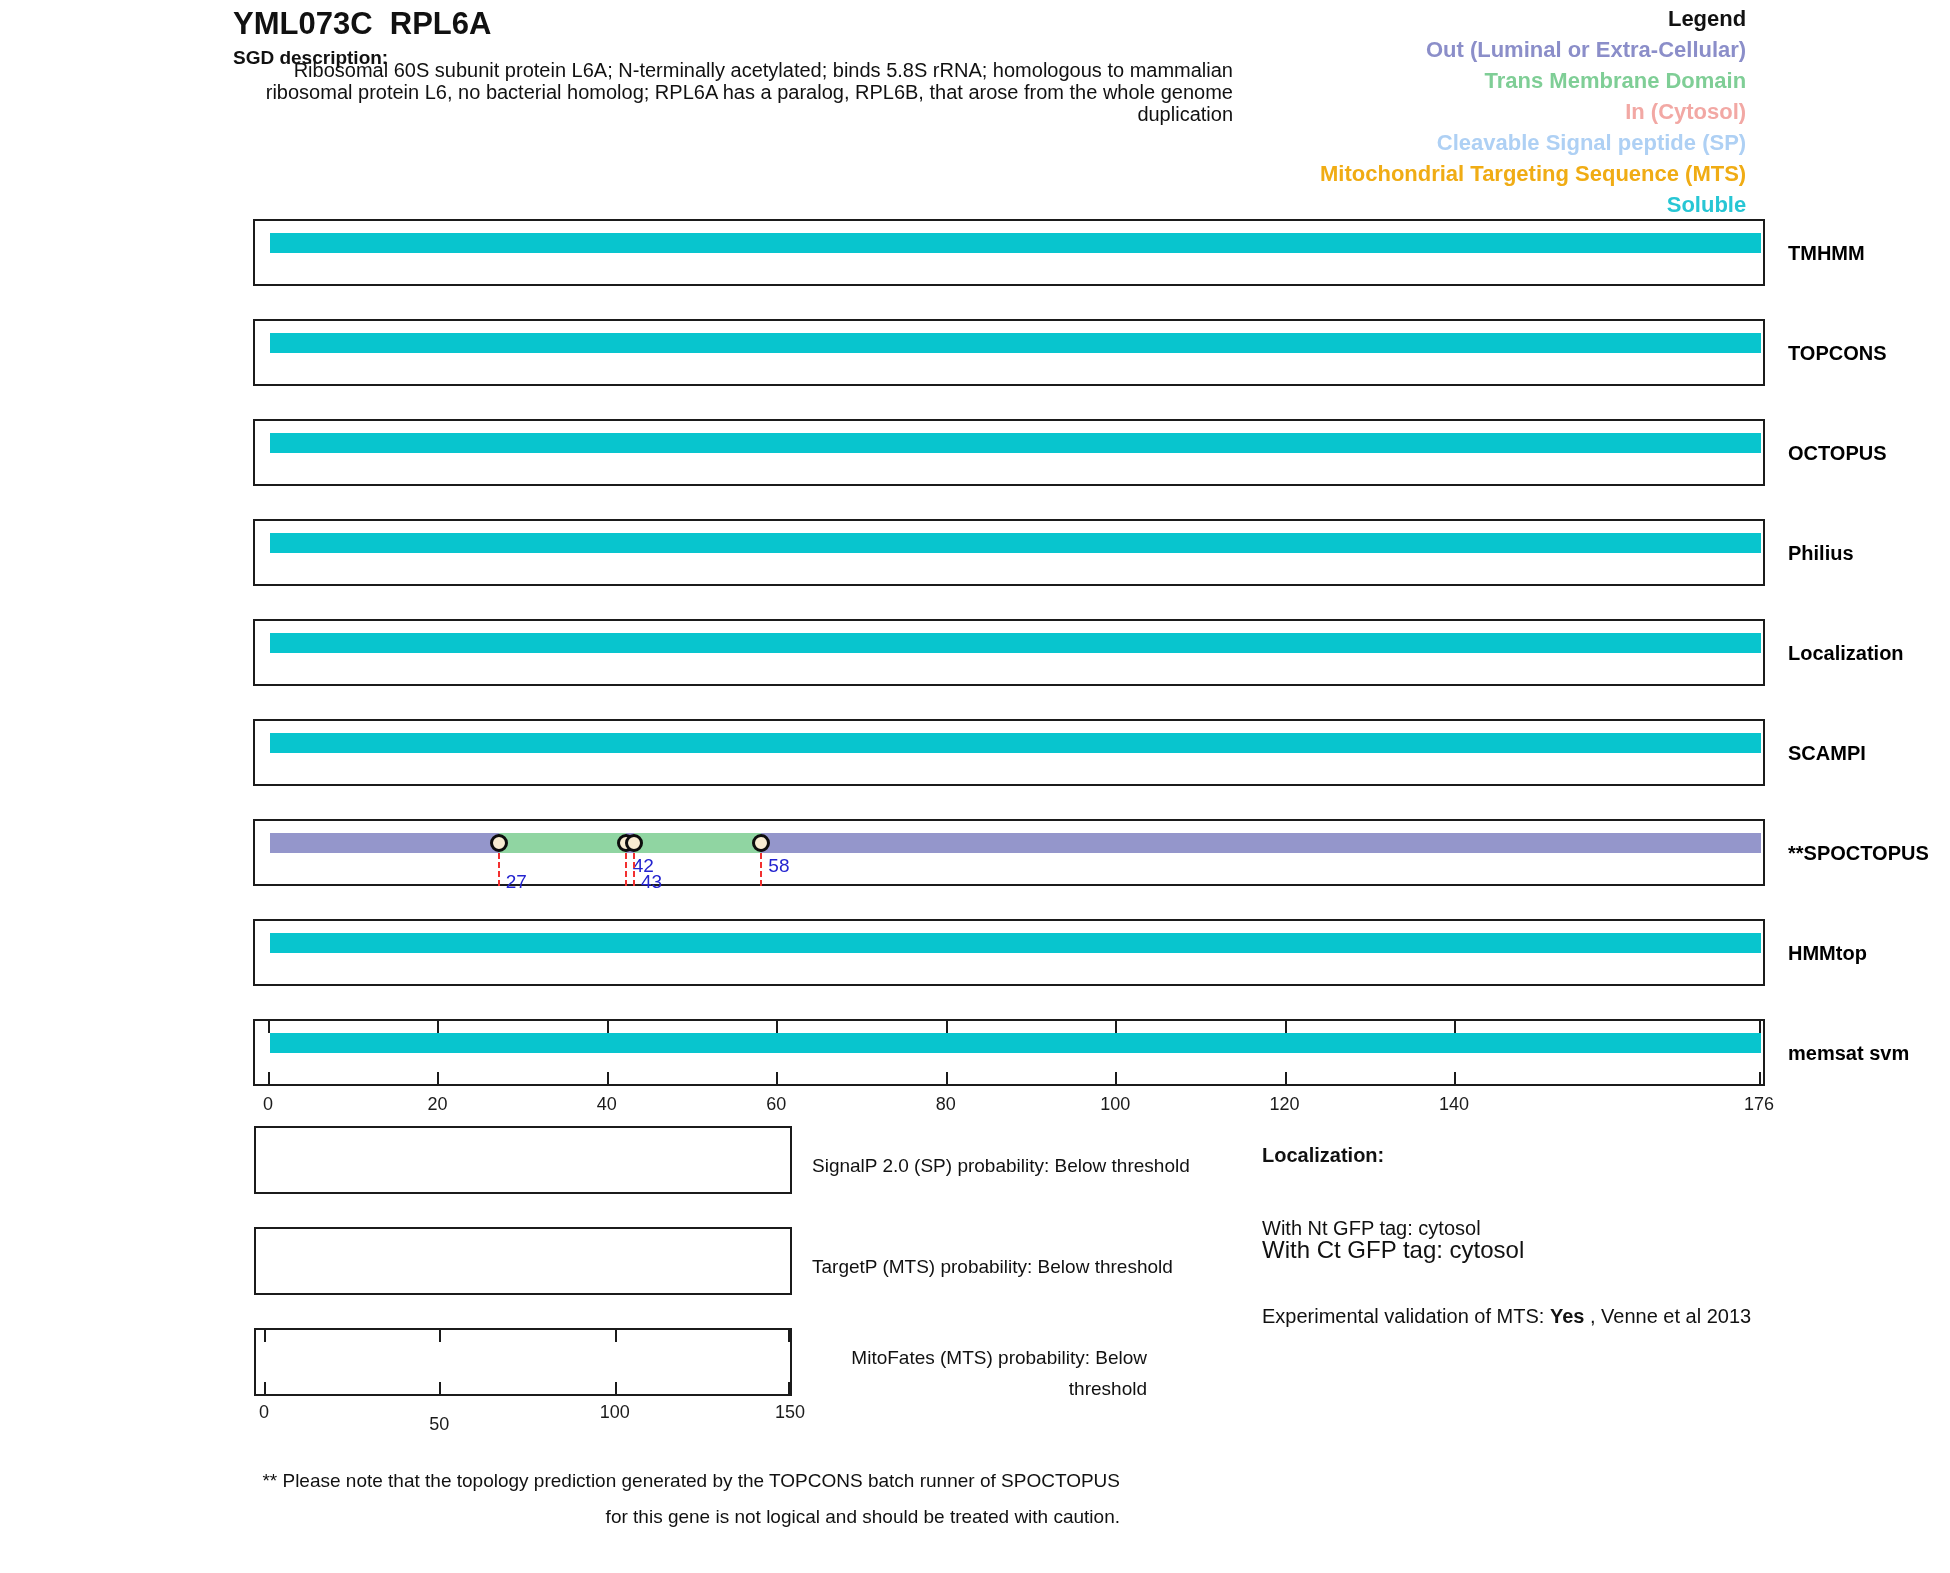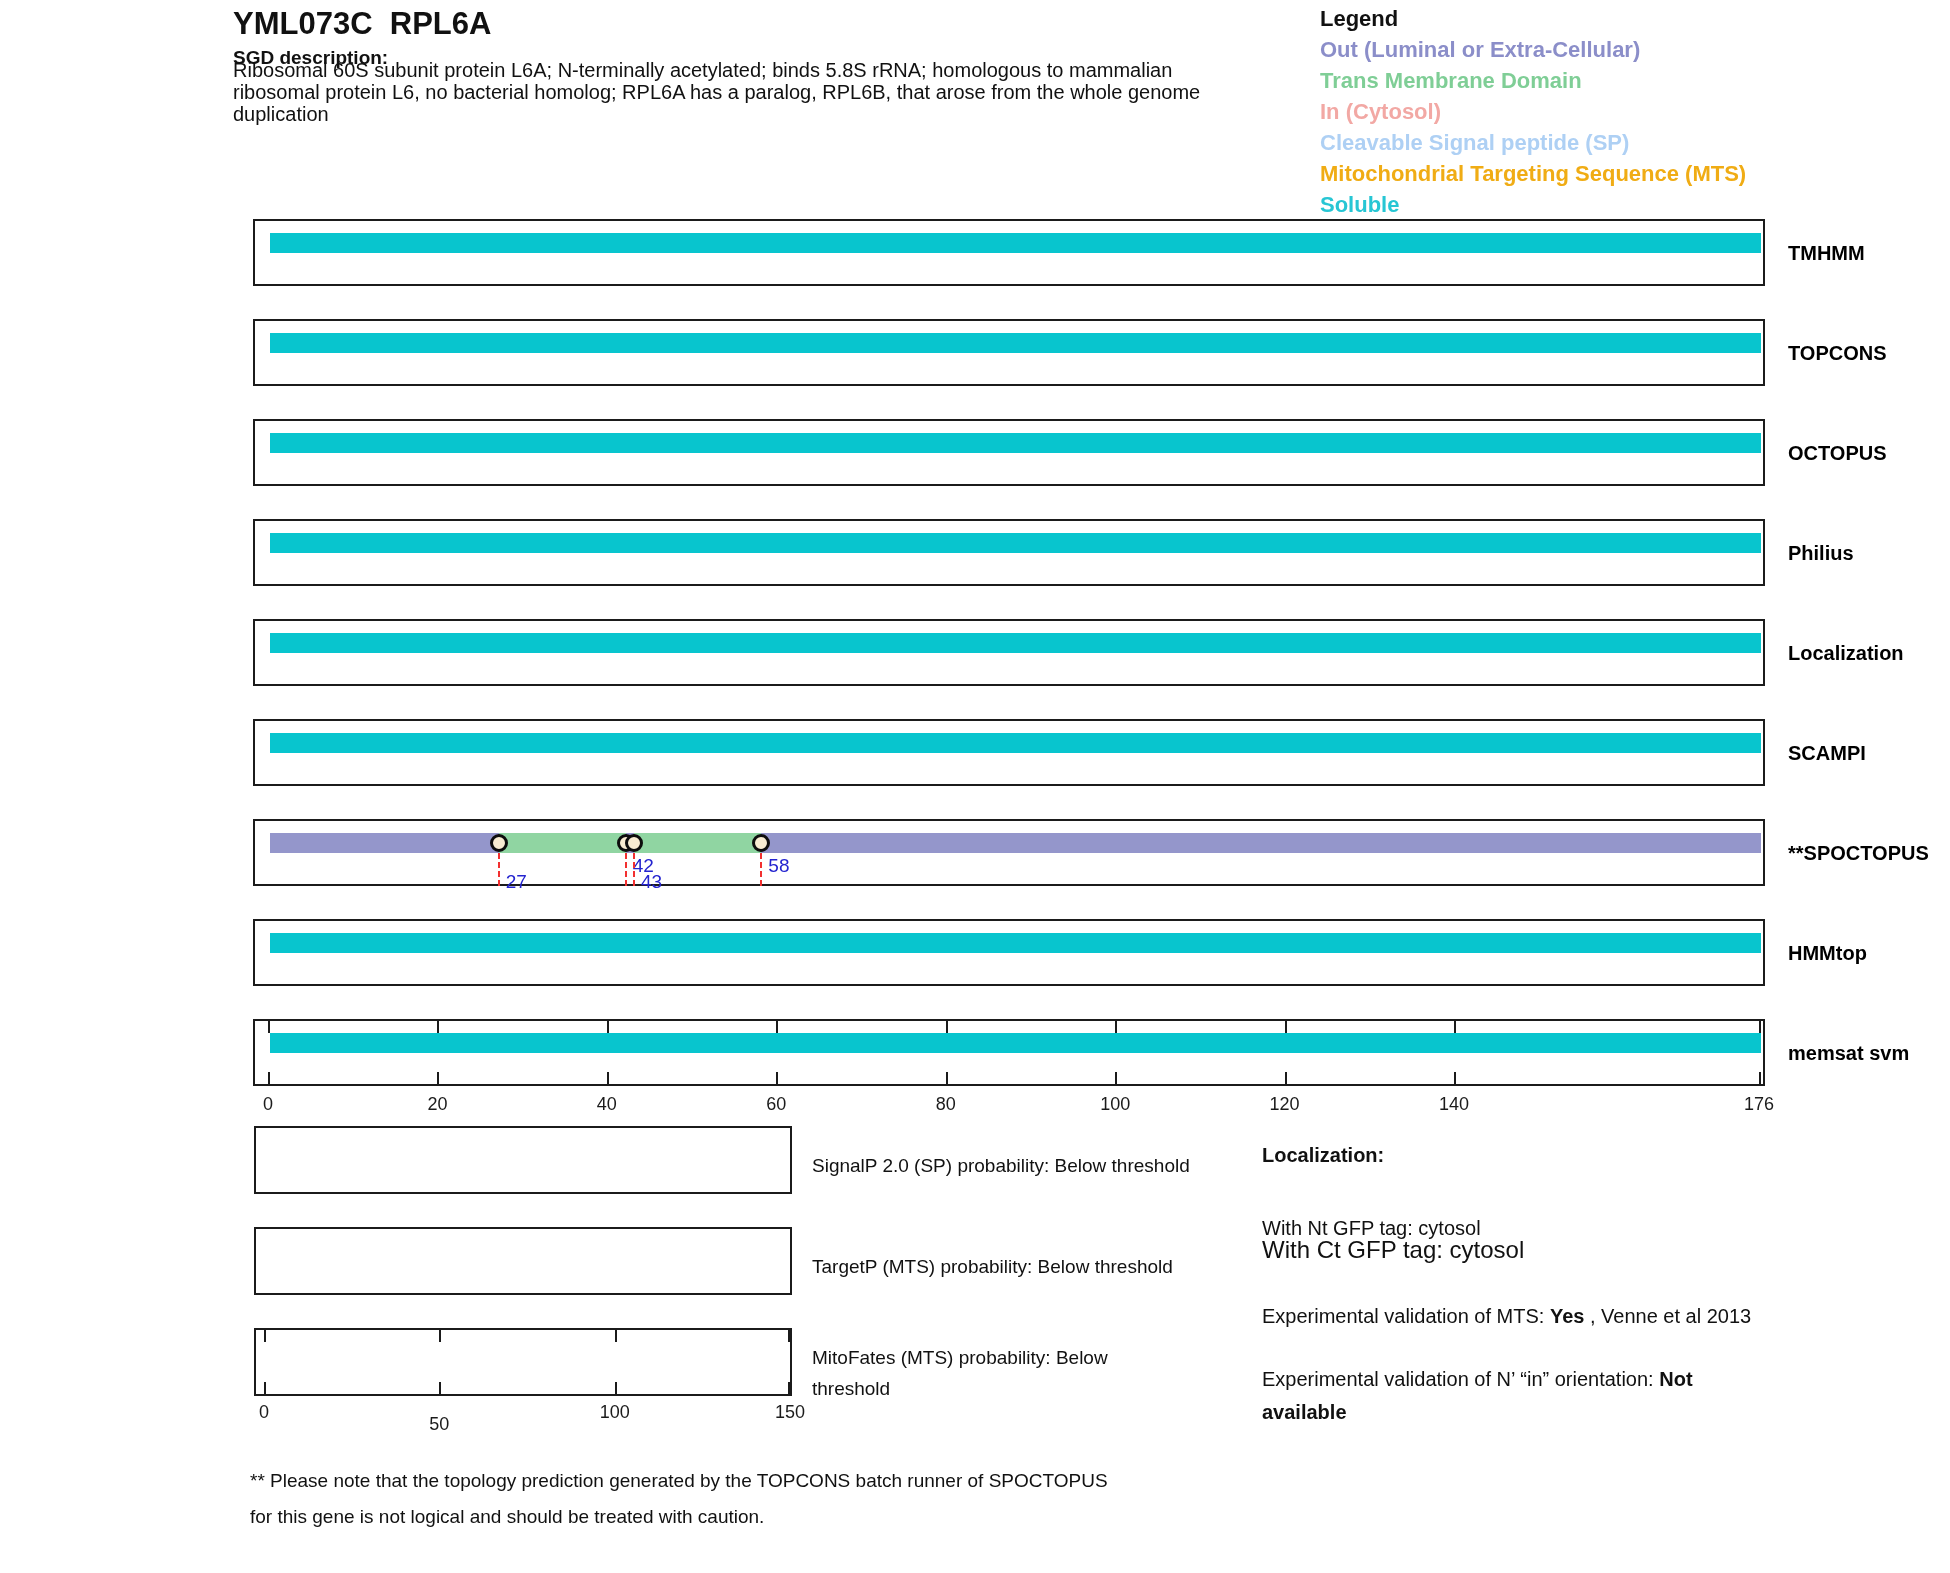--- a/index.html
+++ b/index.html
@@ -1,17 +1,17 @@
 <!DOCTYPE html>
 <html><head>
 <meta charset="utf-8">
 <style>
   html,body{margin:0;padding:0;background:#fff;}
   #canvas{position:relative;width:1950px;height:1573px;background:#fff;
-          font-family:"Liberation Sans",sans-serif;color:#111;overflow:hidden;}
+          font-family:"Liberation Sans",sans-serif;color:#111;overflow:hidden;text-align:right;}
   .abs{position:absolute;}
   
   #page-title{left:233px;top:6px;font-size:31px;font-weight:bold;white-space:pre;}
   #sgd-label{left:233px;top:47px;font-size:19px;font-weight:bold;}
   #sgd-desc{left:233px;top:59px;width:1000px;font-size:20px;line-height:22px;}
   
   #legend{left:1320px;top:4px;}
   #legend .legend-title{font-size:22px;font-weight:bold;line-height:30px;color:#111;}
   #legend .legend-item{font-size:22px;font-weight:bold;line-height:31px;white-space:nowrap;}
   
@@ -200,17 +200,16 @@
       <div class="prob-axis-label" style="left: 264px;">0</div>
       <div class="prob-axis-label" style="left: 439.333px; margin-top: 12px;">50</div>
       <div class="prob-axis-label" style="left: 614.667px;">100</div>
       <div class="prob-axis-label" style="left: 790px;">150</div>
     </div>
 
   <div class="abs loc-heading">Localization:</div>
   <div class="abs loc-line1">With Ct GFP tag: cytosol</div>
   <div class="abs loc-line2">With Nt GFP tag: cytosol</div>
   <div class="abs mts-line"><span>Experimental validation of MTS: </span><span class="bold">Yes</span><span> , Venne et al 2013</span></div>
-  <div class="abs nterm-line"><span>Experimental validation of N’ “in” orientation: </span><span class="bold">Not available</span></div>
 
   <div class="abs" id="footnote">** Please note that the topology prediction generated by the TOPCONS batch runner of SPOCTOPUS for this gene is not logical and should be treated with caution.</div>
 
 </div>
 
 </body></html>

